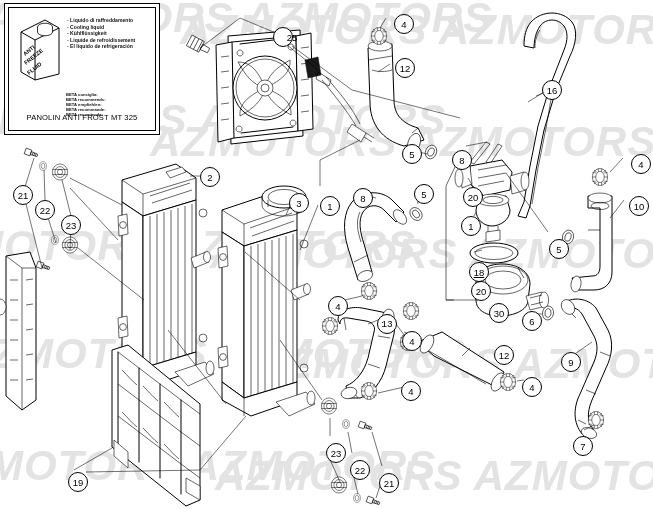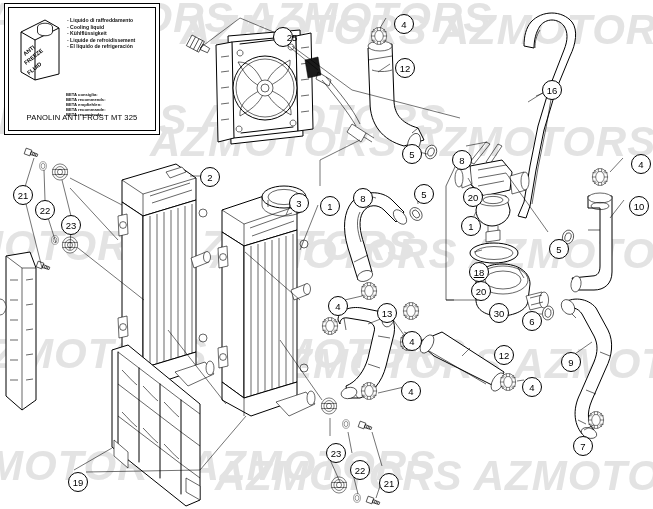--- a/index.html
+++ b/index.html
@@ -546,21 +546,21 @@
       <div class="callout" style="left: 13px; top: 185px;">21</div>
       <div class="callout" style="left: 35px; top: 200px;">22</div>
       <div class="callout" style="left: 61px; top: 215px;">23</div>
       <div class="callout" style="left: 461px; top: 216px;">1</div>
       <div class="callout" style="left: 469px; top: 262px; text-decoration: underline;">18</div>
       <div class="callout" style="left: 549px; top: 239px;">5</div>
       <div class="callout" style="left: 471px; top: 281px;">20</div>
       <div class="callout" style="left: 489px; top: 303px;">30</div>
       <div class="callout" style="left: 522px; top: 311px;">6</div>
       <div class="callout" style="left: 328px; top: 296px;">4</div>
-      <div class="callout" style="left: 377px; top: 303px;">13</div>
+      <div class="callout" style="left: 377px; top: 314px; font-family: Liberation Mono, monospace;">13</div>
       <div class="callout" style="left: 402px; top: 331px;">4</div>
       <div class="callout" style="left: 478px; top: 345px; margin-left: 16px;">12</div>
       <div class="callout" style="left: 561px; top: 352px;">9</div>
       <div class="callout" style="left: 401px; top: 381px;">4</div>
       <div class="callout" style="left: 522px; top: 377px;">4</div>
       <div class="callout" style="left: 573px; top: 436px;">7</div>
       <div class="callout" style="left: 326px; top: 443px;">23</div>
       <div class="callout" style="left: 68px; top: 472px;">19</div>
       <div class="callout" style="left: 350px; top: 460px;">22</div>
       <div class="callout" style="left: 379px; top: 473px;">21</div>

